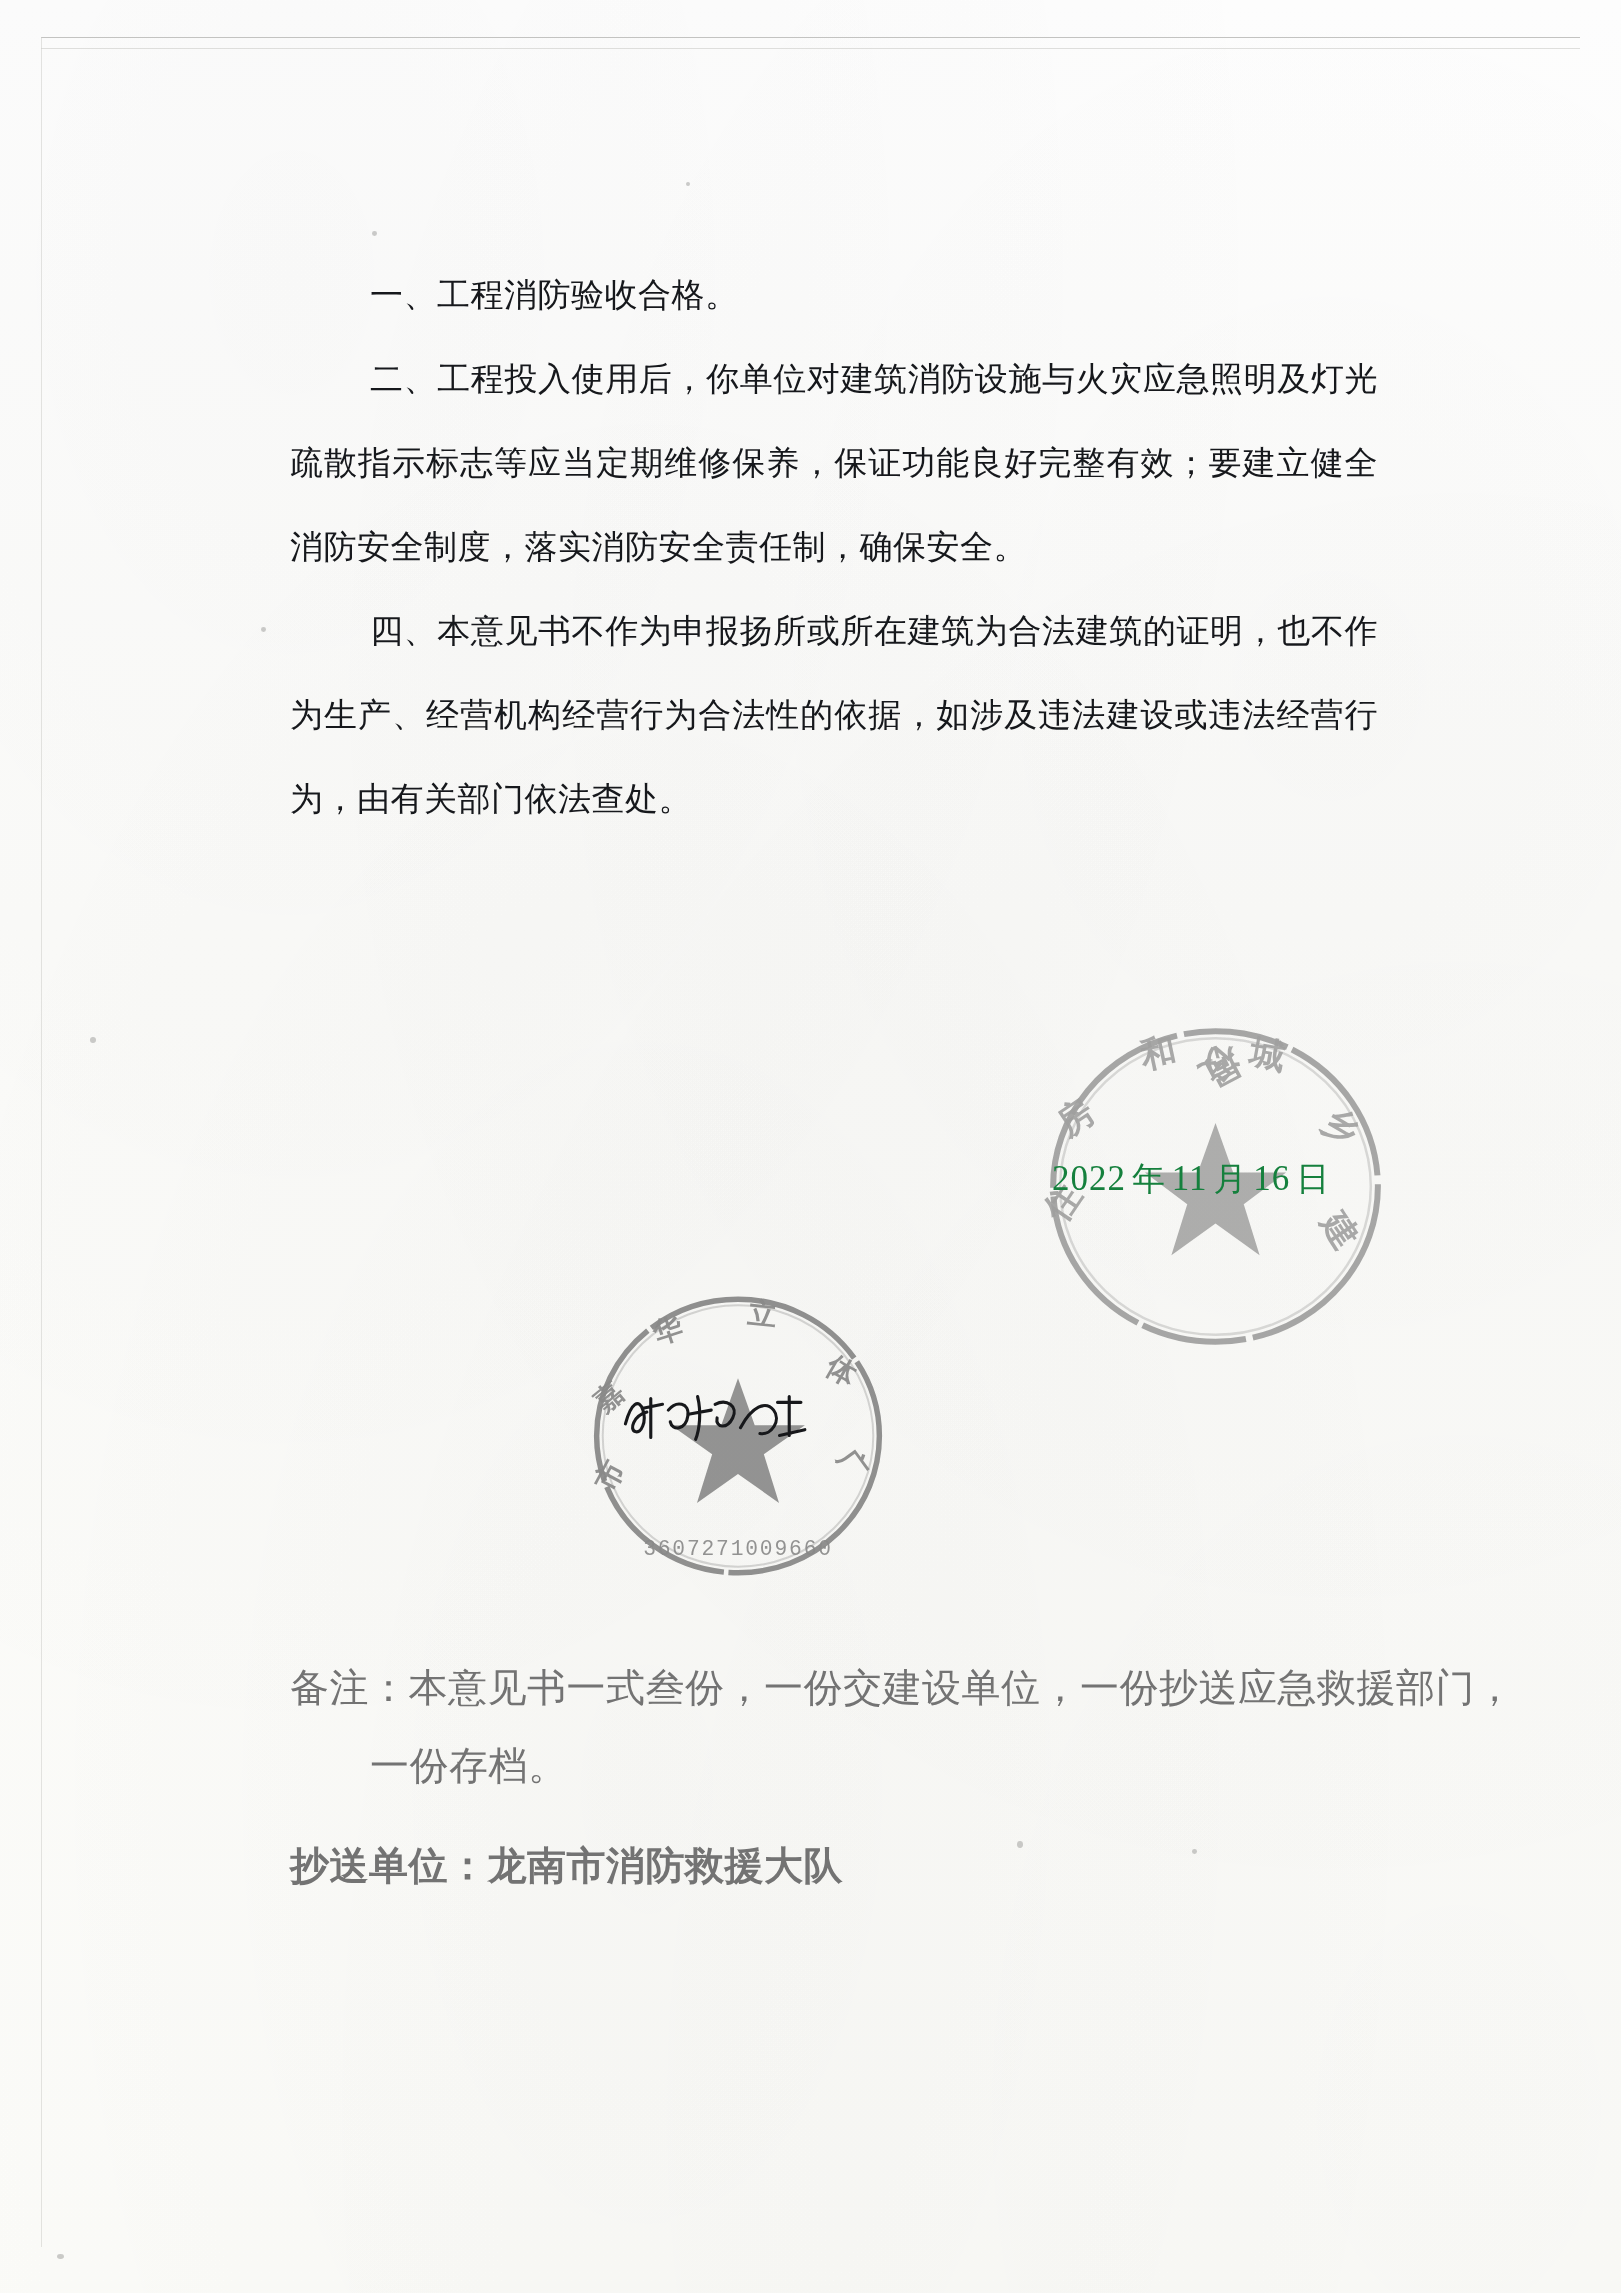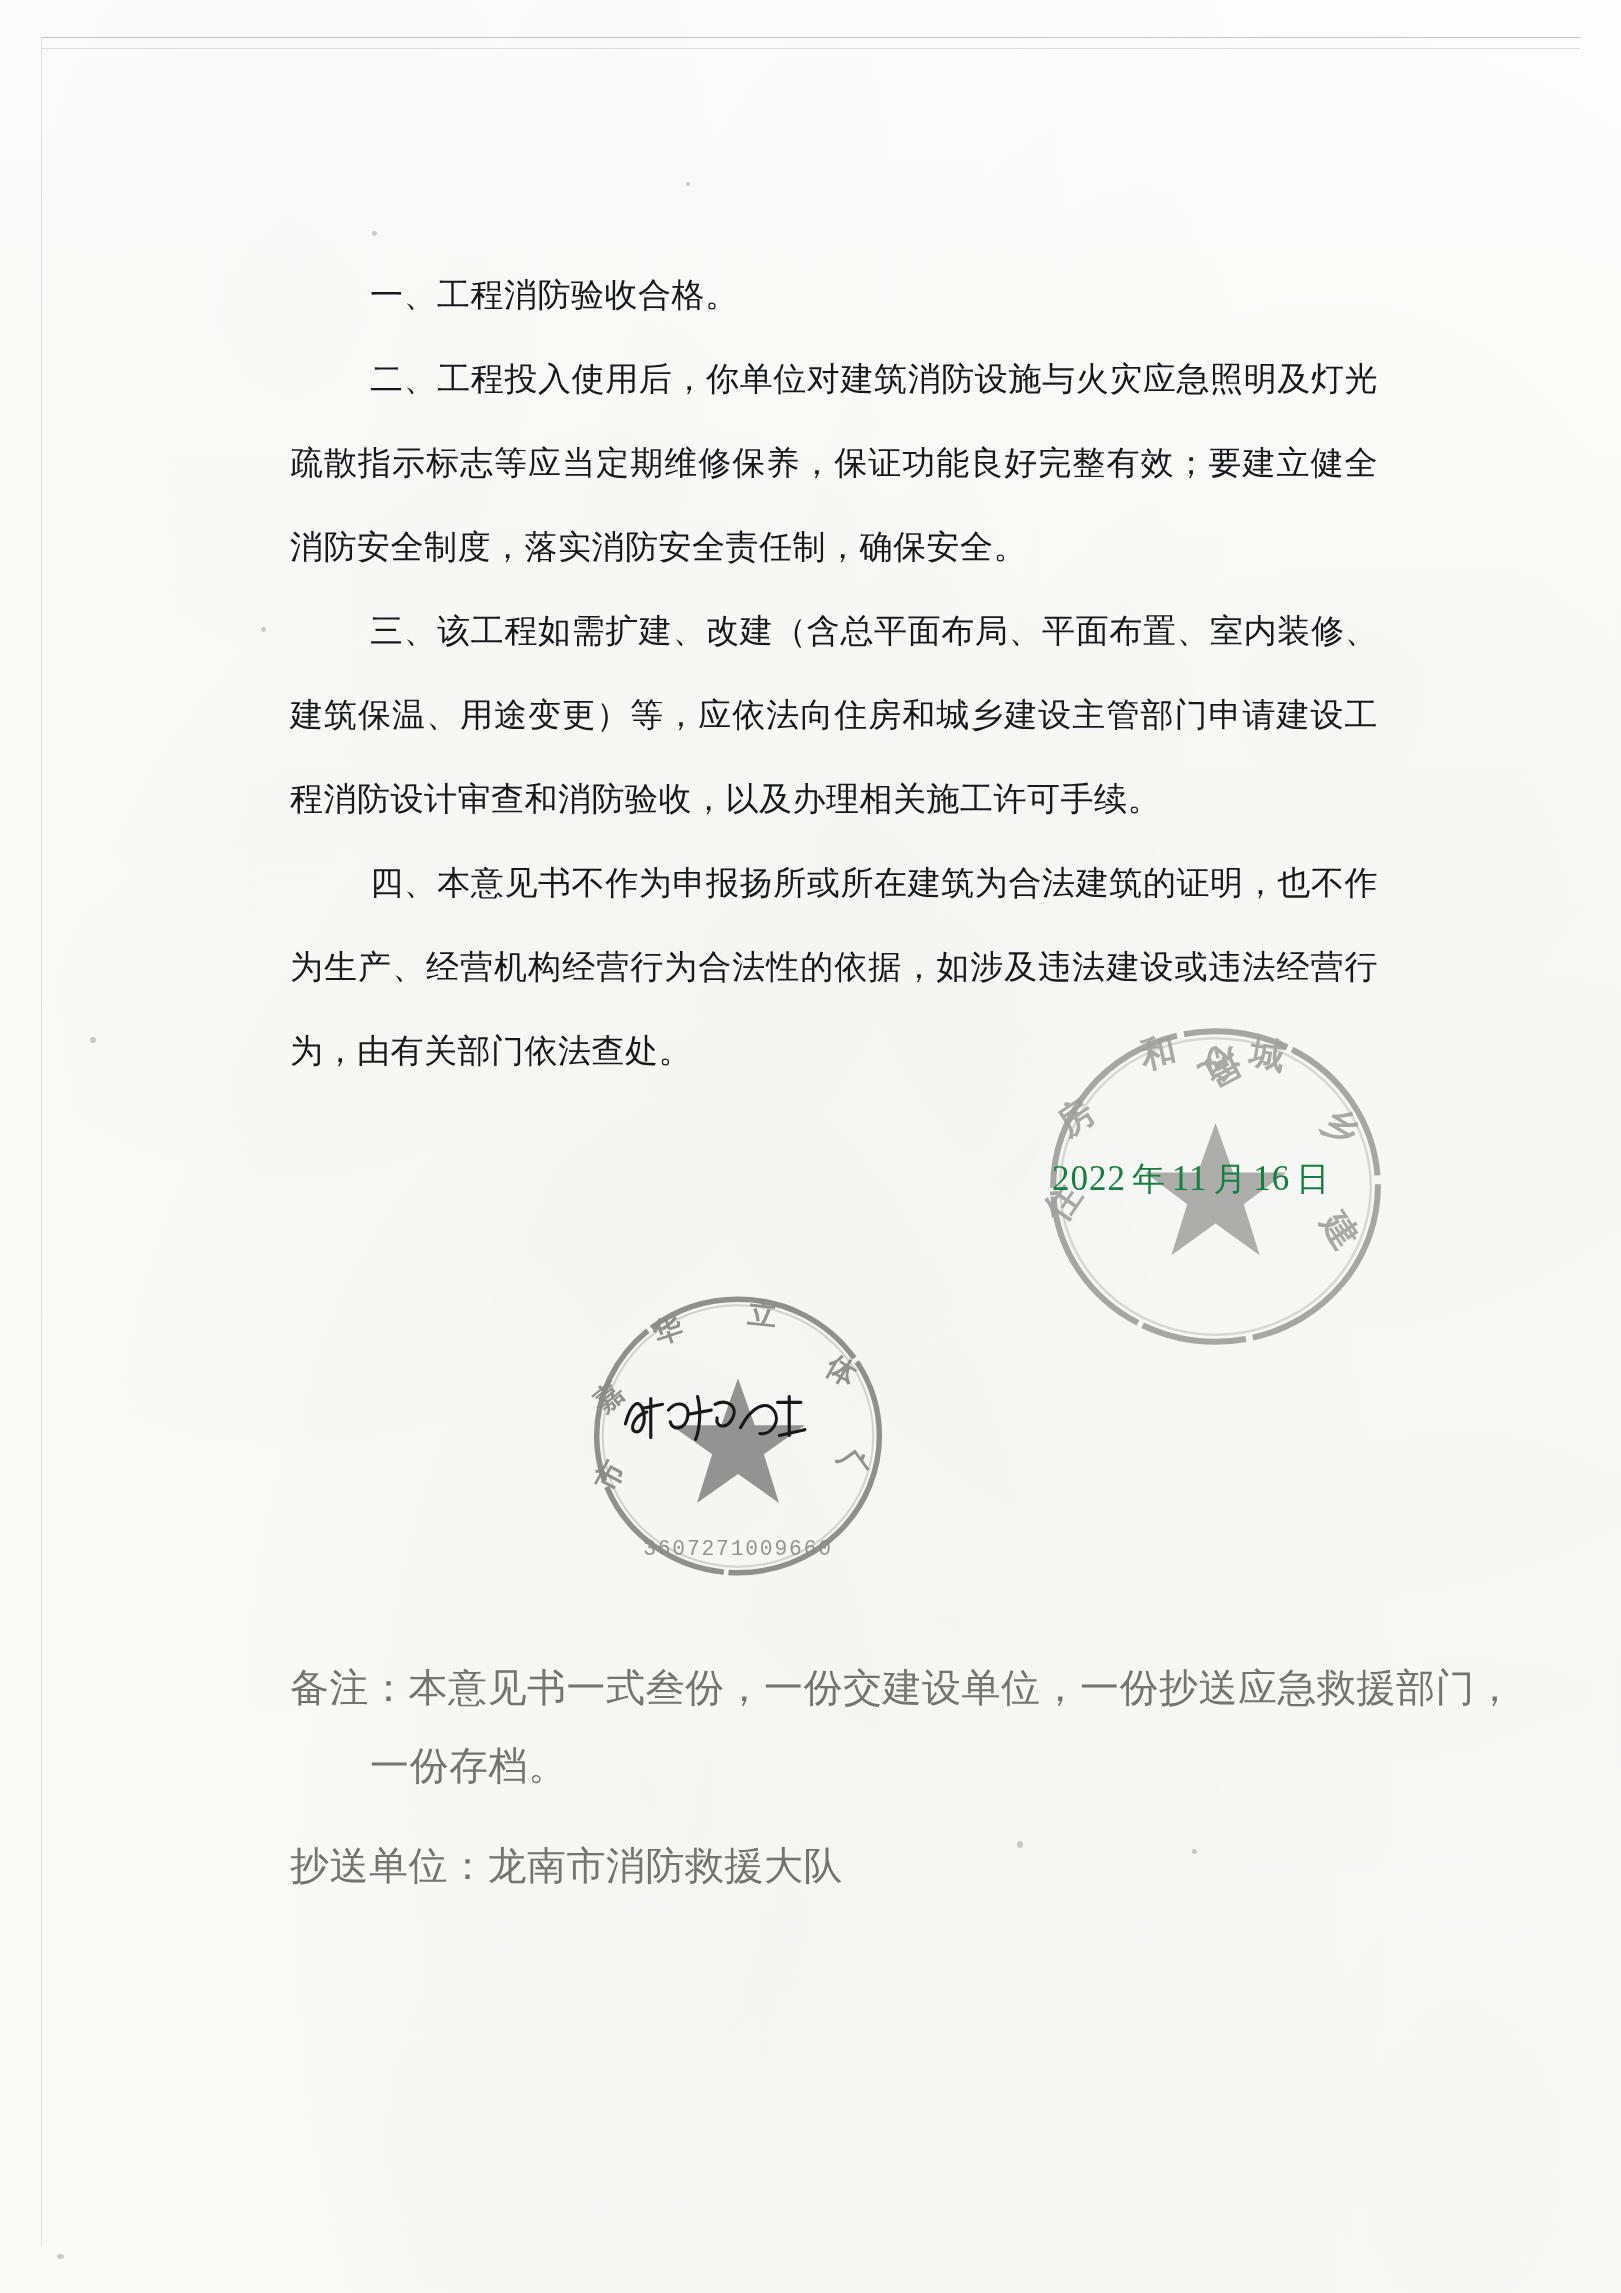--- a/index.html
+++ b/index.html
@@ -142,21 +142,21 @@
     width: 1098px;
   }
   .note-line {
     font-size: 39px;
     line-height: 78px;
     letter-spacing: 0.5px;
     color: #737373;
     white-space: nowrap;
   }
   .note-line.sub { padding-left: 80px; }
-  .note-line.gap { margin-top: 21.6px; }
+  .note-line.gap { margin-top: 21.6px; font-weight: bold; }
 
   
   .stamp {
     position: absolute;
     z-index: 5;
     pointer-events: none;
     mix-blend-mode: multiply;
   }
   #stamp-top { left: 1039px; top: 1010px; width: 353px; height: 353px; opacity: 0.62; }
   #stamp-bottom { left: 586px; top: 1284px; width: 304px; height: 304px; opacity: 0.72; }
@@ -183,21 +183,20 @@
     <div class="speck" style="left:90px;top:1037px;width:5.9px;height:5.9px;"></div>
     <div class="speck" style="left:261px;top:627px;width:4.9px;height:4.9px;"></div>
     <div class="speck" style="left:1017px;top:1841px;width:5.9px;height:6.9px;"></div>
     <div class="speck" style="left:1192px;top:1849px;width:4.9px;height:4.9px;"></div>
     <div class="speck" style="left:57px;top:2254px;width:6.9px;height:4.9px;"></div>
     <div class="speck" style="left:686px;top:182px;width:3.9px;height:3.9px;"></div>
 
     <div class="body-block">
       <p class="para indent">一、工程消防验收合格。</p>
       <p class="para indent">二、工程投入使用后，你单位对建筑消防设施与火灾应急照明及灯光疏散指示标志等应当定期维修保养，保证功能良好完整有效；要建立健全消防安全制度，落实消防安全责任制，确保安全。</p>
-      <p class="para indent">三、该工程如需扩建、改建（含总平面布局、平面布置、室内装修、建筑保温、用途变更）等，应依法向住房和城乡建设主管部门申请建设工程消防设计审查和消防验收，以及办理相关施工许可手续。</p>
       <p class="para indent">四、本意见书不作为申报扬所或所在建筑为合法建筑的证明，也不作为生产、经营机构经营行为合法性的依据，如涉及违法建设或违法经营行为，由有关部门依法查处。</p>
     </div>
 
     <svg id="stamp-top" class="stamp" viewBox="0 0 200 200">
       <g stroke="#6d6d6d" fill="none" stroke-width="3.4" opacity="0.95">
         <ellipse cx="100" cy="100" rx="92" ry="88" stroke-dasharray="120 4 60 3 90 5"></ellipse>
         <ellipse cx="100" cy="100" rx="88" ry="84" opacity="0.4" stroke-width="1.4"></ellipse>
       </g>
       <polygon points="100,64 110,92 140,92 116,110 125,139 100,121 75,139 84,110 60,92 90,92" fill="#6a6a6a" opacity="0.85"></polygon>
       <g fill="#6a6a6a" opacity="0.9" font-family="'Liberation Serif', serif" font-size="20" font-weight="bold">

